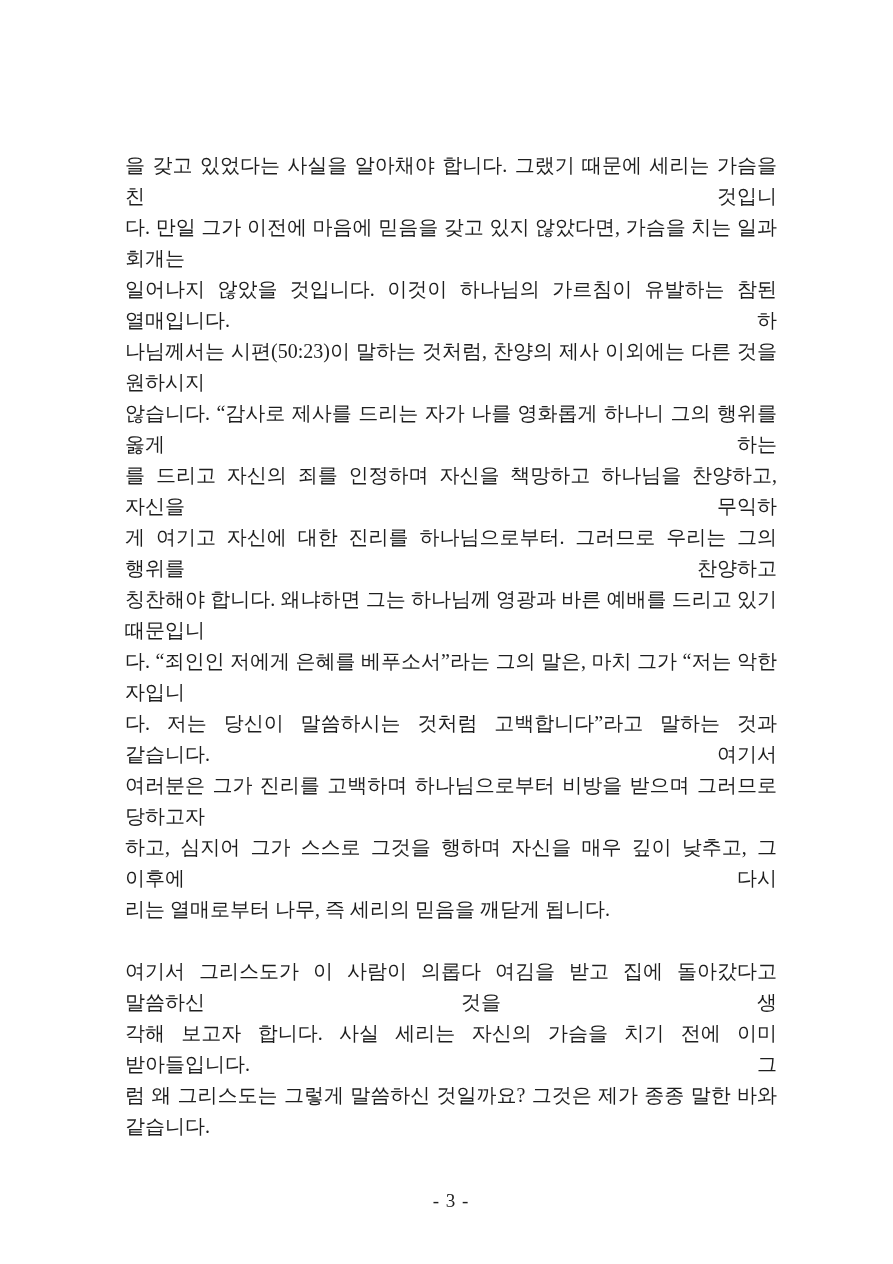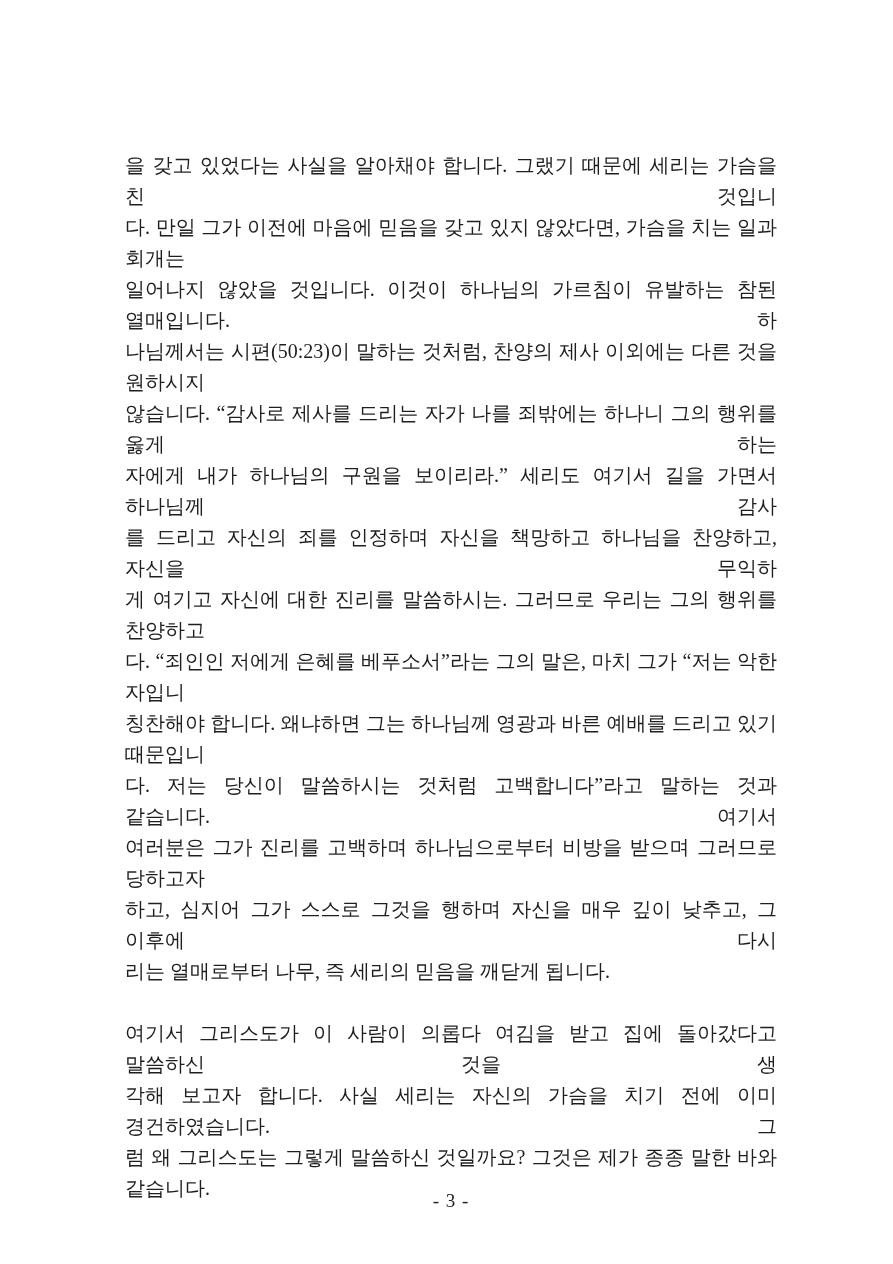--- a/index.html
+++ b/index.html
@@ -54,31 +54,30 @@
 </head>
 <body>
 
 <div class="page">
   <div class="text-block">
     <div class="paragraph last-line-left">
         <div class="line">을 갖고 있었다는 사실을 알아채야 합니다. 그랬기 때문에 세리는 가슴을 친 것입니</div>
         <div class="line">다. 만일 그가 이전에 마음에 믿음을 갖고 있지 않았다면, 가슴을 치는 일과 회개는</div>
         <div class="line">일어나지 않았을 것입니다. 이것이 하나님의 가르침이 유발하는 참된 열매입니다. 하</div>
         <div class="line">나님께서는 시편(50:23)이 말하는 것처럼, 찬양의 제사 이외에는 다른 것을 원하시지</div>
-        <div class="line">않습니다. “감사로 제사를 드리는 자가 나를 죄밖에는 하나니 그의 행위를 옳게 하는</div>
-        <div class="line">자에게 내가 하나님의 구원을 보이리라.” 세리도 여기서 길을 가면서 하나님께 감사</div>
+        <div class="line">않습니다. “감사로 제사를 드리는 자가 나를 영화롭게 하나니 그의 행위를 옳게 하는</div>
         <div class="line">를 드리고 자신의 죄를 인정하며 자신을 책망하고 하나님을 찬양하고, 자신을 무익하</div>
-        <div class="line">게 여기고 자신에 대한 진리를 말씀하시는. 그러므로 우리는 그의 행위를 찬양하고</div>
+        <div class="line">게 여기고 자신에 대한 진리를 하나님으로부터. 그러므로 우리는 그의 행위를 찬양하고</div>
+        <div class="line">칭찬해야 합니다. 왜냐하면 그는 하나님께 영광과 바른 예배를 드리고 있기 때문입니</div>
         <div class="line">다. “죄인인 저에게 은혜를 베푸소서”라는 그의 말은, 마치 그가 “저는 악한 자입니</div>
-        <div class="line">칭찬해야 합니다. 왜냐하면 그는 하나님께 영광과 바른 예배를 드리고 있기 때문입니</div>
         <div class="line">다. 저는 당신이 말씀하시는 것처럼 고백합니다”라고 말하는 것과 같습니다. 여기서</div>
         <div class="line">여러분은 그가 진리를 고백하며 하나님으로부터 비방을 받으며 그러므로 당하고자</div>
         <div class="line">하고, 심지어 그가 스스로 그것을 행하며 자신을 매우 깊이 낮추고, 그 이후에 다시</div>
         <div class="line">리는 열매로부터 나무, 즉 세리의 믿음을 깨닫게 됩니다.</div>
       </div>
     <div class="paragraph">
         <div class="line">여기서 그리스도가 이 사람이 의롭다 여김을 받고 집에 돌아갔다고 말씀하신 것을 생</div>
-        <div class="line">각해 보고자 합니다. 사실 세리는 자신의 가슴을 치기 전에 이미 경건하였습니다. 그</div>
+        <div class="line">각해 보고자 합니다. 사실 세리는 자신의 가슴을 치기 전에 이미 받아들입니다. 그</div>
         <div class="line">럼 왜 그리스도는 그렇게 말씀하신 것일까요? 그것은 제가 종종 말한 바와 같습니다.</div>
       </div>
   </div>
   <div class="page-number">- 3 -</div>
 </div>
 
 </body></html>

